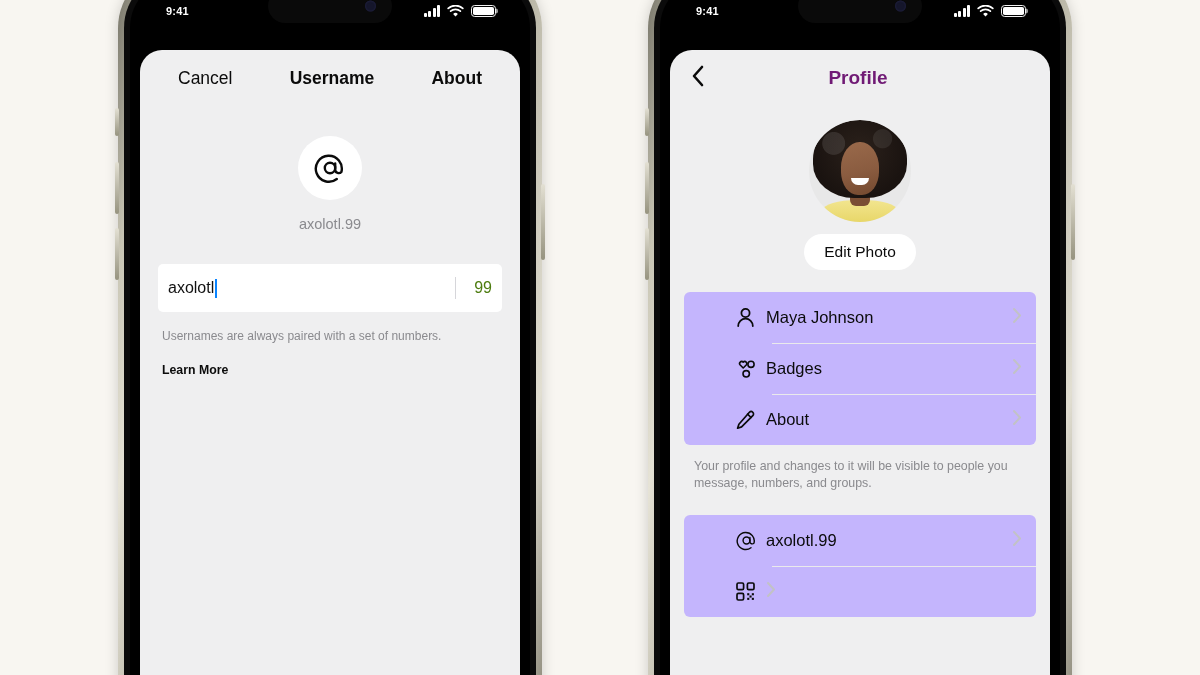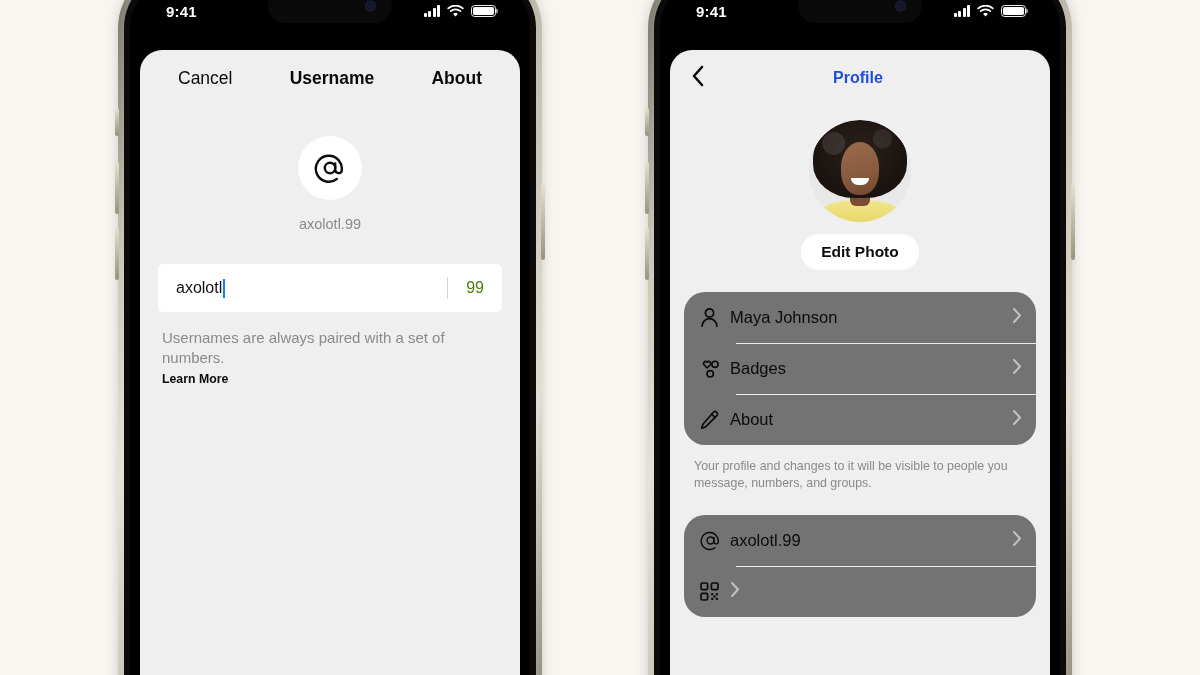--- a/index.html
+++ b/index.html
@@ -42,21 +42,21 @@
   .btn-voldn  { left: -3px; top: 262px; width: 4px; height: 52px; }
   .btn-power  { right: -3px; top: 218px; width: 4px; height: 76px; }
 
   
   .statusbar {
     position: absolute; left: 0; right: 0; top: 0; height: 54px;
     display: flex; align-items: center; justify-content: space-between;
     padding: 12px 34px 0 36px;
     color: #fff; z-index: 5;
   }
-  .sb-time { font-size: 15px; font-weight: bold; letter-spacing: .2px; }
+  .sb-time { font-size: 11px; font-weight: bold; letter-spacing: .2px; }
   .sb-right { display: flex; align-items: center; gap: 7px; }
   .island {
     position: absolute; left: 50%; top: 11px; transform: translateX(-50%);
     width: 124px; height: 34px; border-radius: 18px; background: #0a0a0a;
   }
   .island-dot {
     position: absolute; right: 16px; top: 50%; transform: translateY(-50%);
     width: 11px; height: 11px; border-radius: 50%;
     background: #15162b; box-shadow: inset 0 0 2px #2a2b55;
   }
@@ -89,42 +89,42 @@
 
   .avatar-block { margin-top: 30px; text-align: center; }
   .at-circle {
     width: 64px; height: 64px; border-radius: 50%; background: #fff;
     margin: 0 auto; display: flex; align-items: center; justify-content: center;
   }
   .at-name { margin-top: 16px; font-size: 14.5px; color: #8a8a8e; }
 
   .input-row {
     margin: 32px 18px 0; height: 48px; background: #fff; border-radius: 5px;
-    display: flex; align-items: center; padding: 0 18px;
+    display: flex; align-items: center; padding: 0 10px;
   }
   .input-val { font-size: 16px; color: #111; display: flex; align-items: center; }
   .caret { display:inline-block; width: 2px; height: 19px; background: #0a84ff; margin-left: 1px; }
   .input-spacer { flex: 1; }
   .input-div { width: 1px; height: 22px; background: #d6d6da; margin-right: 18px; }
   .input-suffix { font-size: 16px; color: #4d7c0f; }
 
   .help { margin: 16px 22px 0; }
-  .help-text { font-size: 15px; color: #8a8a8e; line-height: 1.35; }
-  .help-link { font-size: 12.3px; color: #0b0b0b; font-weight: bold; margin-top: 3px; display: inline-block; }
+  .help-text { font-size: 12px; color: #8a8a8e; line-height: 1.35; }
+  .help-link { font-size: 12.3px; color: #0b0b0b; font-weight: bold; margin-top: 19px; display: inline-block; }
 
   
   .page {
     position: absolute; left: 10px; right: 10px; top: 72px; bottom: 0;
     background: #efeff0; border-radius: 22px 22px 0 0; overflow: hidden;
   }
   .page-nav {
     height: 56px; display: flex; align-items: center; padding: 0 20px; position: relative;
   }
   .page-title { position: absolute; left: 0; right: 4px; text-align: center;
-    font-size: 16px; font-weight: bold; color: #1d4ed8; }
+    font-size: 19px; font-weight: bold; color: #701a75; }
   .back-chev { position: relative; z-index: 2; }
 
   .profile-block { text-align: center; margin-top: 14px; }
   .ph-photo {
     width: 102px; height: 102px; border-radius: 50%; margin: 0 auto;
     overflow: hidden; position: relative; background: #e8e8e8;
   }
   .ph-hair {
     position: absolute; left: 4%; top: 0; width: 92%; height: 76%;
     border-radius: 50% 50% 44% 44%;
@@ -146,24 +146,24 @@
     position: absolute; left: 14%; bottom: 0; width: 72%; height: 22%;
     border-radius: 46% 46% 0 0; background: linear-gradient(180deg,#f2e58f,#e8d769);
   }
   .ph-neck {
     position: absolute; left: 40%; bottom: 16%; width: 20%; height: 14%;
     background: #7a4e34; border-radius: 6px;
   }
   .edit-photo {
     display: inline-block; margin-top: 12px; padding: 9px 20px;
     background: #fff; border-radius: 19px;
-    font-size: 15.5px; font-weight: bold; color: #0b0b0b;
-  }
-
-  .card { margin: 22px 14px 0; background: #737373; border-radius: 21px; overflow: hidden; }
+    font-size: 15.5px; font-weight: normal; color: #0b0b0b;
+  }
+
+  .card { margin: 22px 14px 0; background: #c4b5fd; border-radius: 6px; overflow: hidden; padding-left: 36px; }
   .row {
     display: flex; align-items: center; height: 51px; padding: 0 14px 0 16px;
     position: relative;
   }
   .row + .row::before {
     content: ""; position: absolute; left: 52px; right: 0; top: 0; height: 1px; background: #eaeaec;
   }
   .row-icon { width: 30px; display: flex; align-items: center; color: #0b0b0b; }
   .row-label { flex: 1; font-size: 16.5px; color: #0b0b0b; }
   .row-chev { color: #c2c2c6; }

